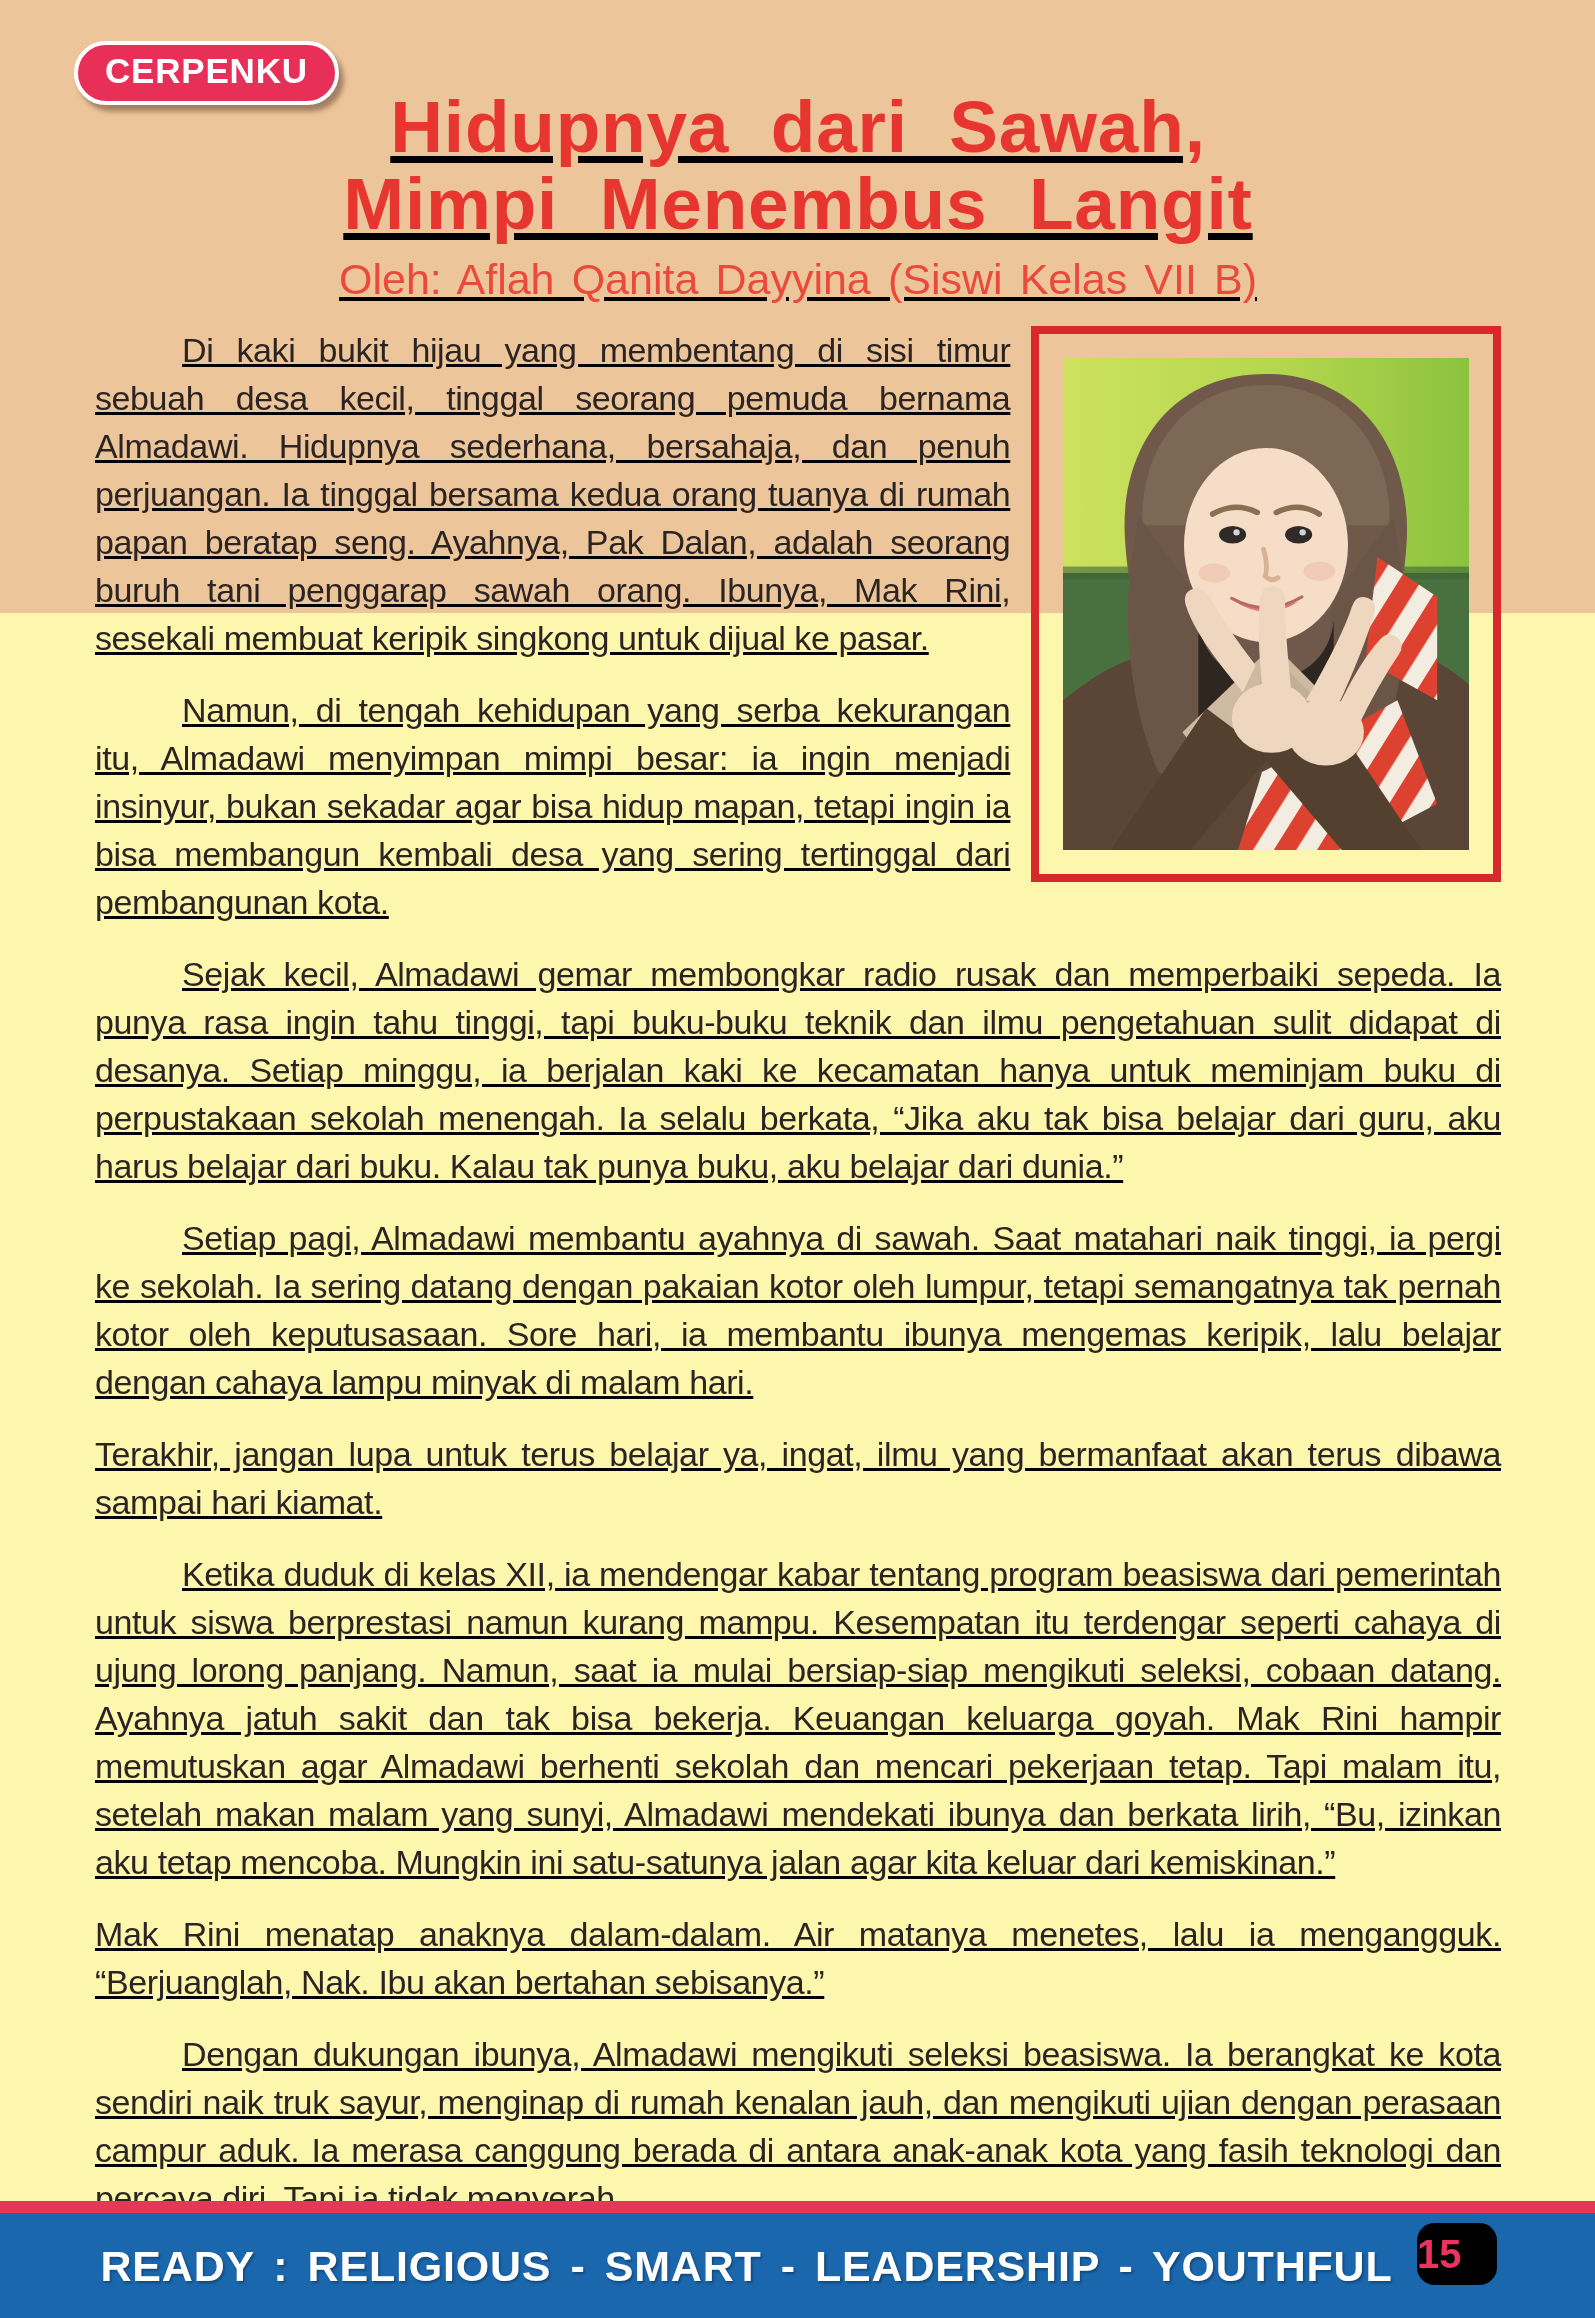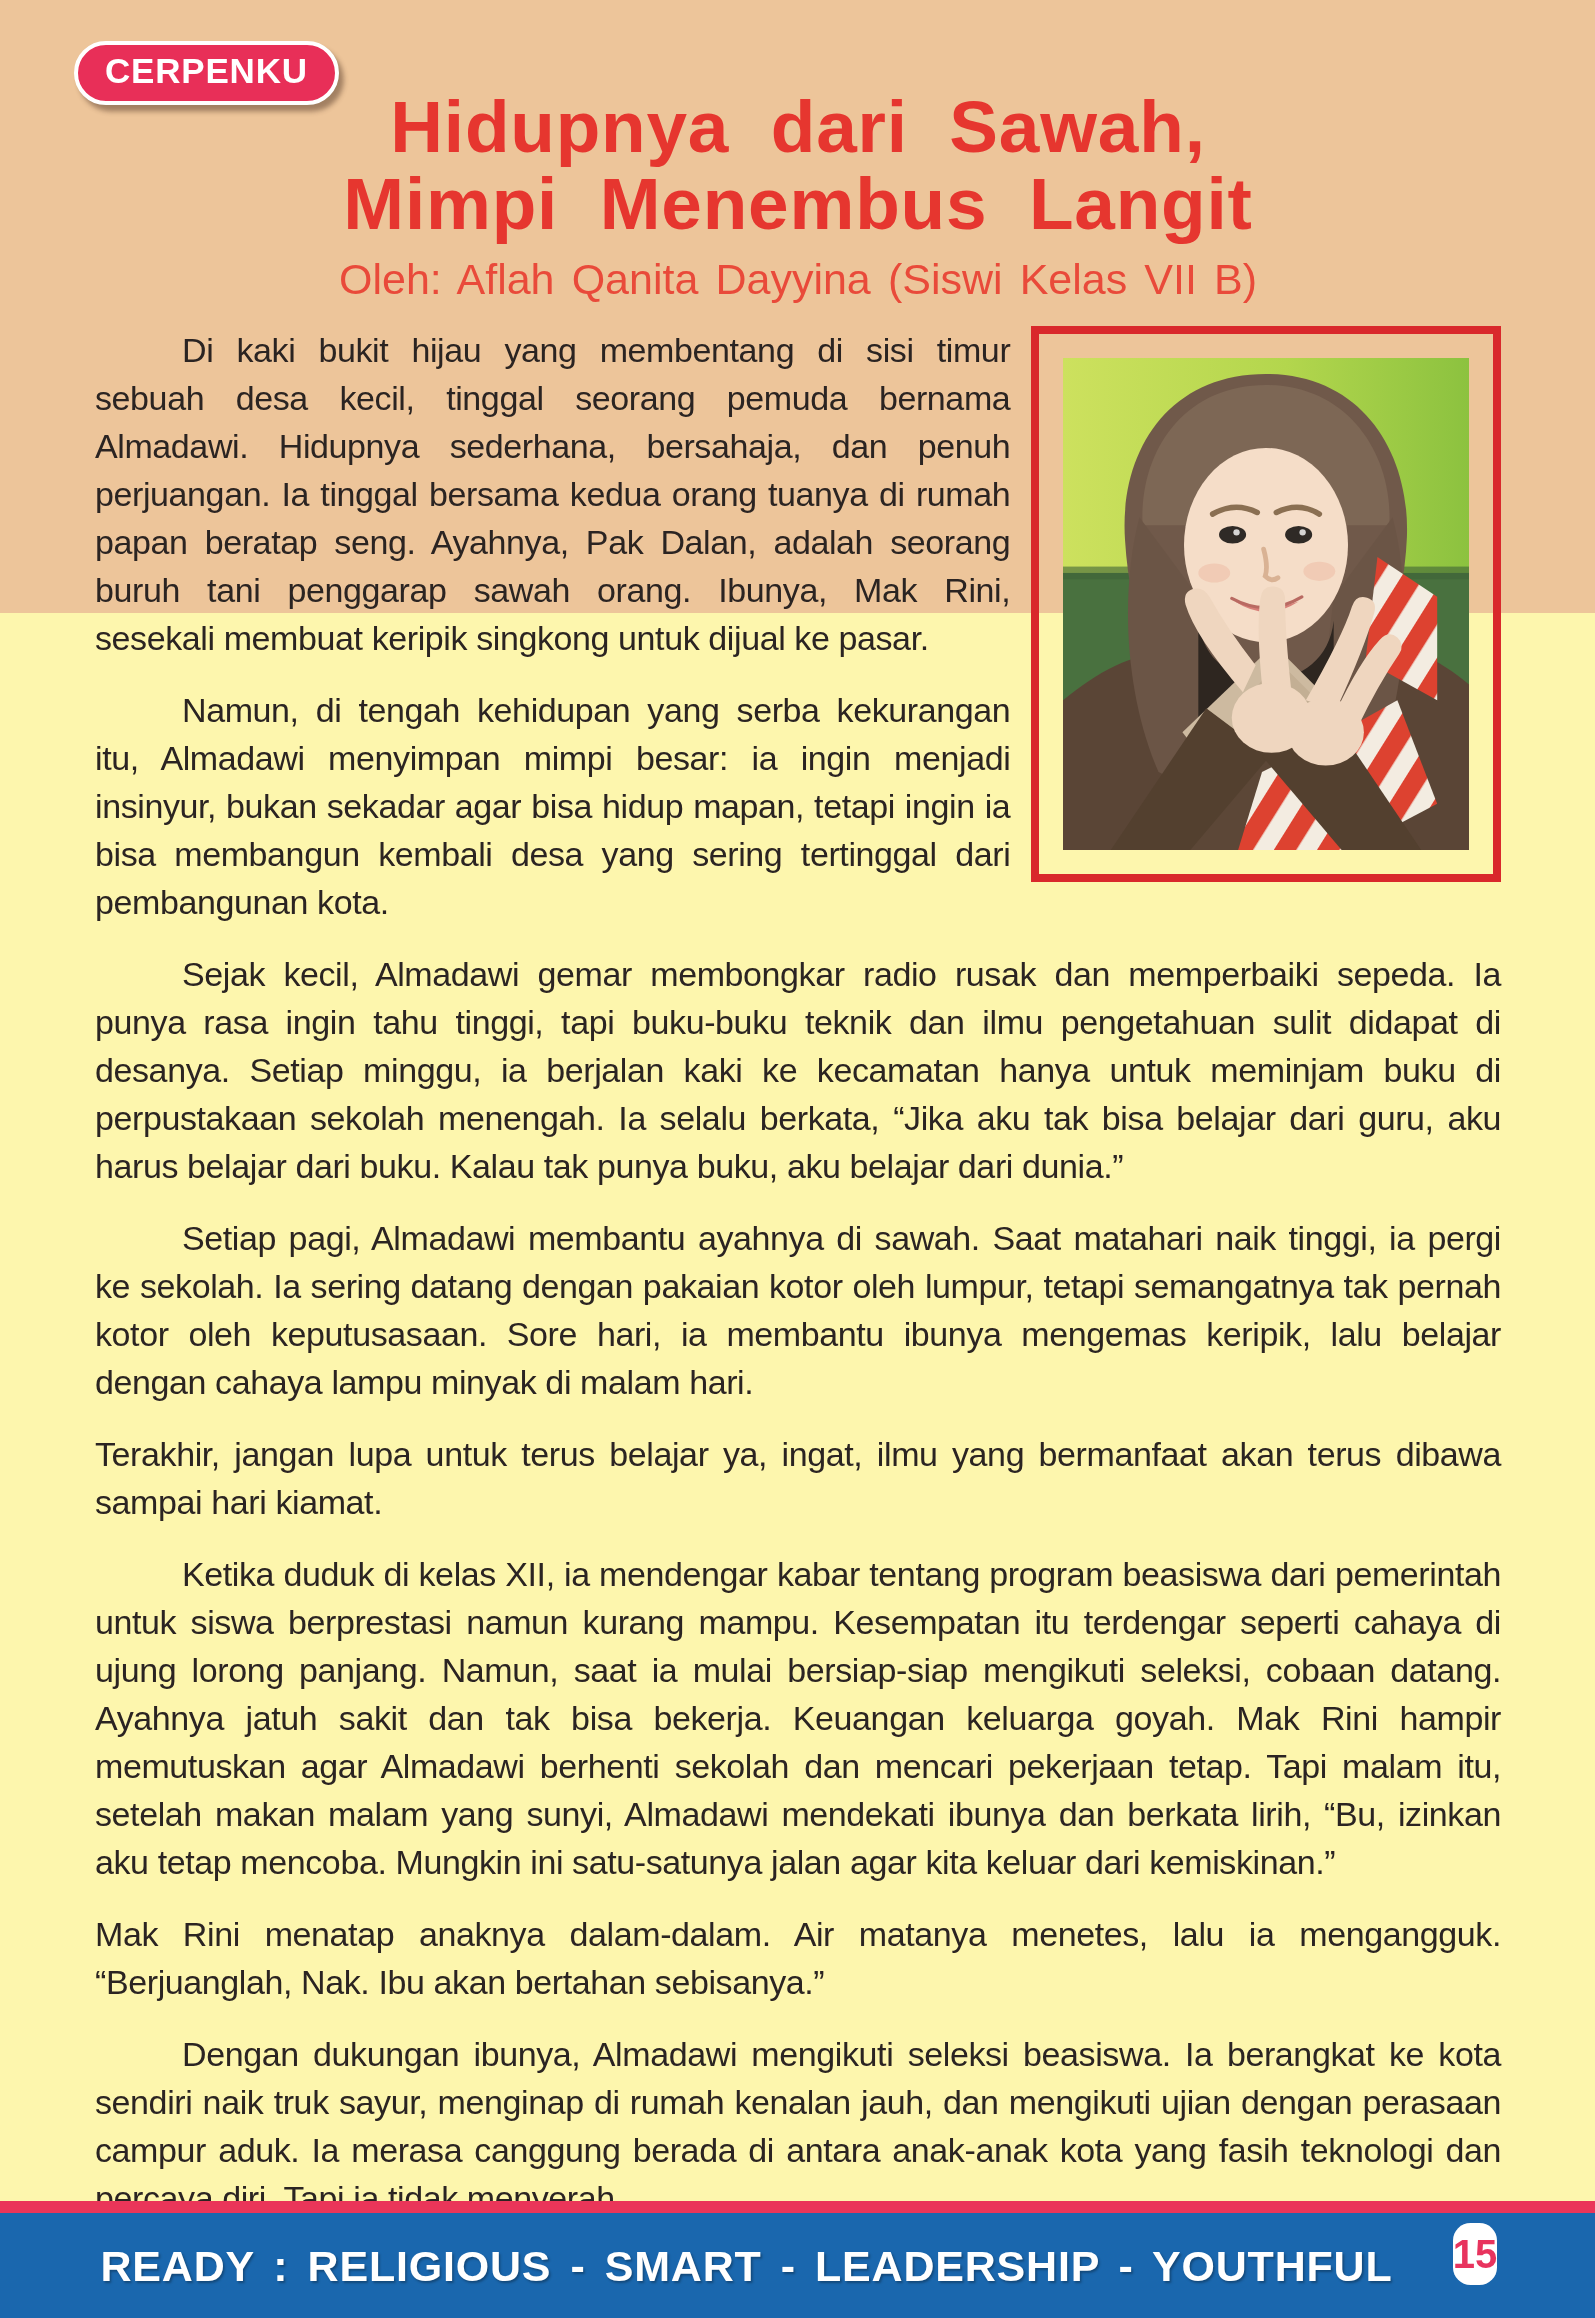--- a/index.html
+++ b/index.html
@@ -2,20 +2,21 @@
 <html style="font-size:12.7px"><head>
 <meta charset="utf-8">
 <style>
   html,body { margin:0; padding:0; background:#888; }
   .page {
     position:relative;
     width:1596px; height:2319px;
     background:#fdf6ad;
     overflow:hidden;
     font-family:"Liberation Sans", sans-serif;
+    text-decoration:underline;
   }
   
   .tan-band {
     position:absolute; top:0; left:0; width:100%; height:613px;
     background:#edc59a;
   }
   .content { position:relative; padding:0 95px; }
 
   
   .section-badge {
@@ -80,24 +81,24 @@
   .footer-motto {
     position:absolute; left:12px; top:0; width:100%; height:100%;
     display:flex; align-items:center; justify-content:center;
     color:#ffffff; font-size:43px; font-weight:bold;
     letter-spacing:0.8px; word-spacing:6.4px;
     text-shadow:1.6px 2.4px 2.4px rgba(0,0,0,0.3);
     padding-right:127px; box-sizing:border-box;
   }
   .page-number {
     position:absolute; right:99px; top:10.3px;
-    width:44px; height:62px;
-    background:#ffffff;
+    width:80px; height:62px;
+    background:#000000;
     border-radius:17.5px;
-    display:flex; align-items:center; justify-content:center;
+    display:flex; align-items:center; 
     color:#e8345e; font-size:40px; font-weight:bold;
   }
   .clearfix::after { content:""; display:block; clear:both; }
 </style>
 </head>
 <body>
 
 <div class="page">
   <div class="tan-band"></div>
 

